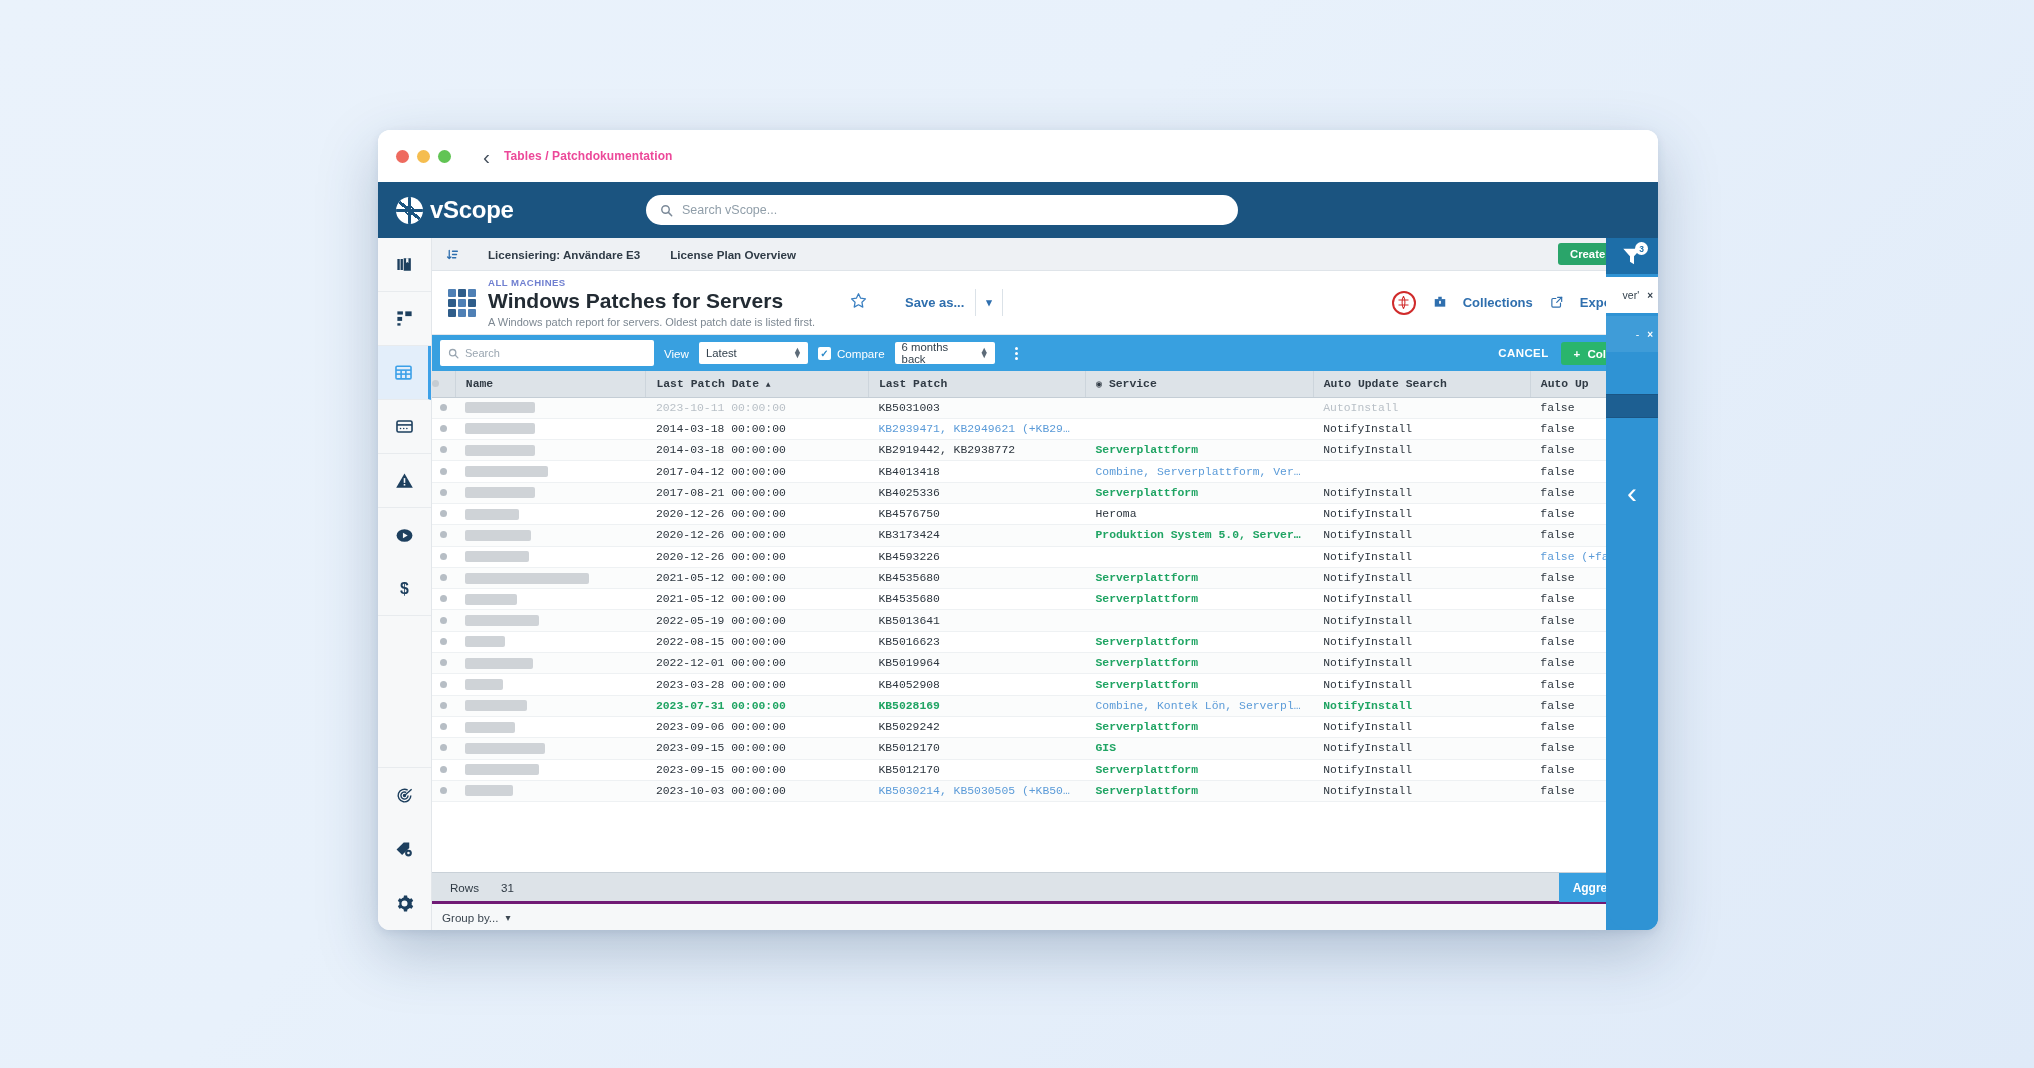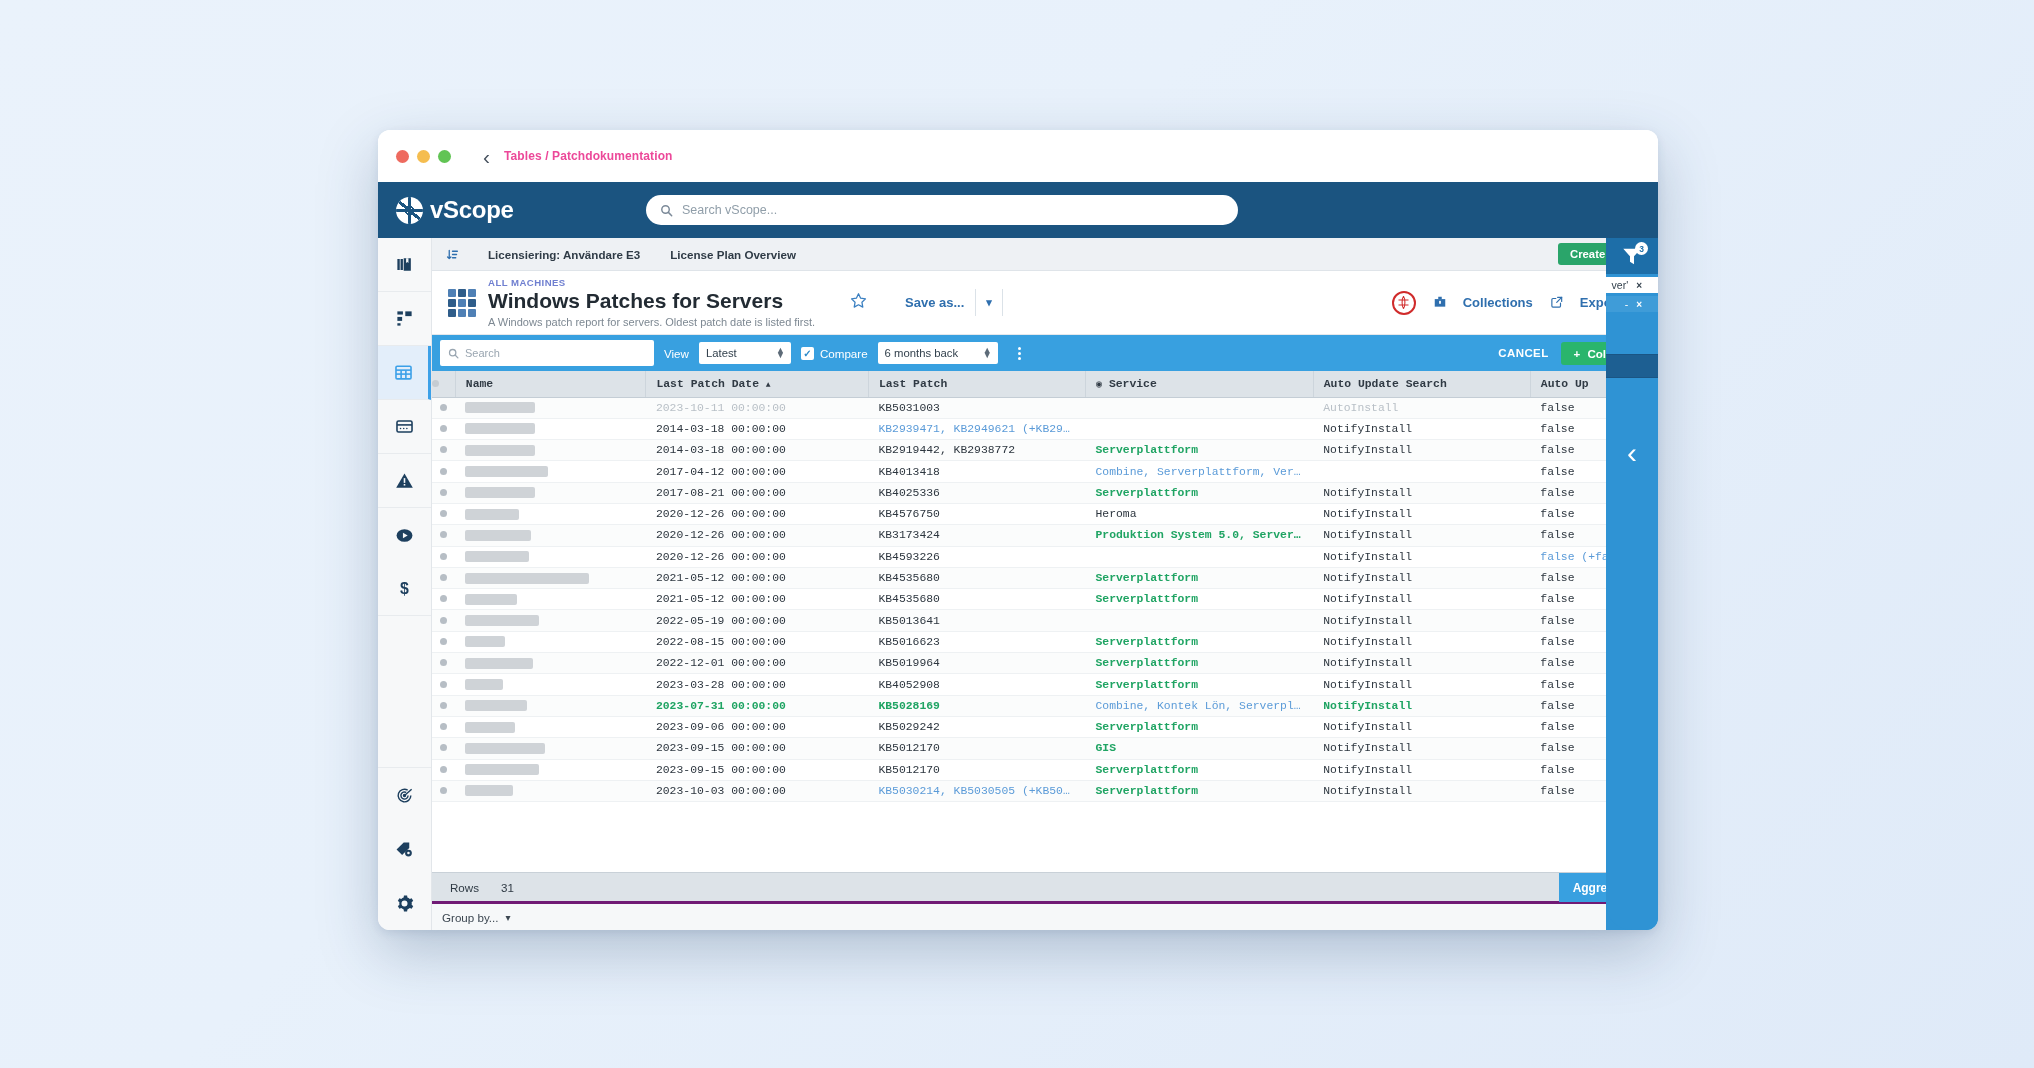--- a/index.html
+++ b/index.html
@@ -222,22 +222,22 @@
   .filterpanel {
     position:absolute; right:0; top:0; bottom:0; width: 52px;
     background:#2f93d4; display:flex; flex-direction:column; align-items:center;
     z-index: 5;
   }
   .fp-top { height:36px; width:100%; background:#1d6ea8; display:flex;
     align-items:center; justify-content:center; position:relative; }
   .fp-badge { position:absolute; top:4px; right:10px; width:13px; height:13px;
     border-radius:50%; background:#fff; color:#1d6ea8; font-size:8.5px;
     font-weight:bold; display:flex; align-items:center; justify-content:center; }
-  .fp-chip { width:100%; height: 16px; background:#3f9cd8; display:flex;
-    align-items:center; justify-content:flex-end; gap:8px; padding-right:16px;
+  .fp-chip { width:100%; height: 36px; background:#3f9cd8; display:flex;
+    align-items:center; justify-content:flex-end; gap:8px; padding-right:5px;
     color:#fff; font-size:10.5px; margin-top:3px; }
   .fp-chip.w { background:#fff; color:#33414d; }
   .fp-chip .x { font-weight:bold; font-size:10px; }
   .fp-dark { width: 100%; height:24px; background:#1d5f92; margin-top:42px;
     border-top:1px solid #1a5584; border-bottom:1px solid #1a5584; }
   .fp-collapse { margin-top: 60px; color:#fff; font-size:30px; font-weight:300; line-height:1; }
   .fp-note { margin-top:auto; margin-bottom: 36px; color:#dff0fd; font-size:11px;
     width:100%; text-align:right; padding-right:4px; white-space:nowrap; overflow:hidden; }
   .fp-round { position:absolute; right:0; bottom:0; width:52px; height:56px;
     background:#2f93d4; border-bottom-left-radius: 26px; }
@@ -424,32 +424,32 @@
 
         <div class="toolbar">
           <div class="tb-search">
             <svg viewBox="0 0 16 16" fill="none" stroke="currentColor" stroke-width="1.9">
                 <circle cx="6.8" cy="6.8" r="4.6"></circle>
                 <line x1="10.3" y1="10.3" x2="14.4" y2="14.4" stroke-linecap="round"></line>
               </svg>
             <span class="ph">Search</span>
           </div>
           <span class="tb-lbl">View</span>
-          <div class="sel-box" style="width:92px">
+          <div class="sel-box" style="width:109px">
             <span>Latest</span>
             <span class="spin">
                 <span>▲</span>
                 <span>▼</span>
               </span>
           </div>
           <div class="cmp-wrap">
             <span class="chk">✓</span>
             <span class="tb-lbl">Compare</span>
           </div>
-          <div class="sel-box" style="width:120px">
+          <div class="sel-box" style="width:100px">
             <span>6 months back</span>
             <span class="spin">
                 <span>▲</span>
                 <span>▼</span>
               </span>
           </div>
           <div class="kebab">
               <i></i>
               <i></i>
               <i></i>

